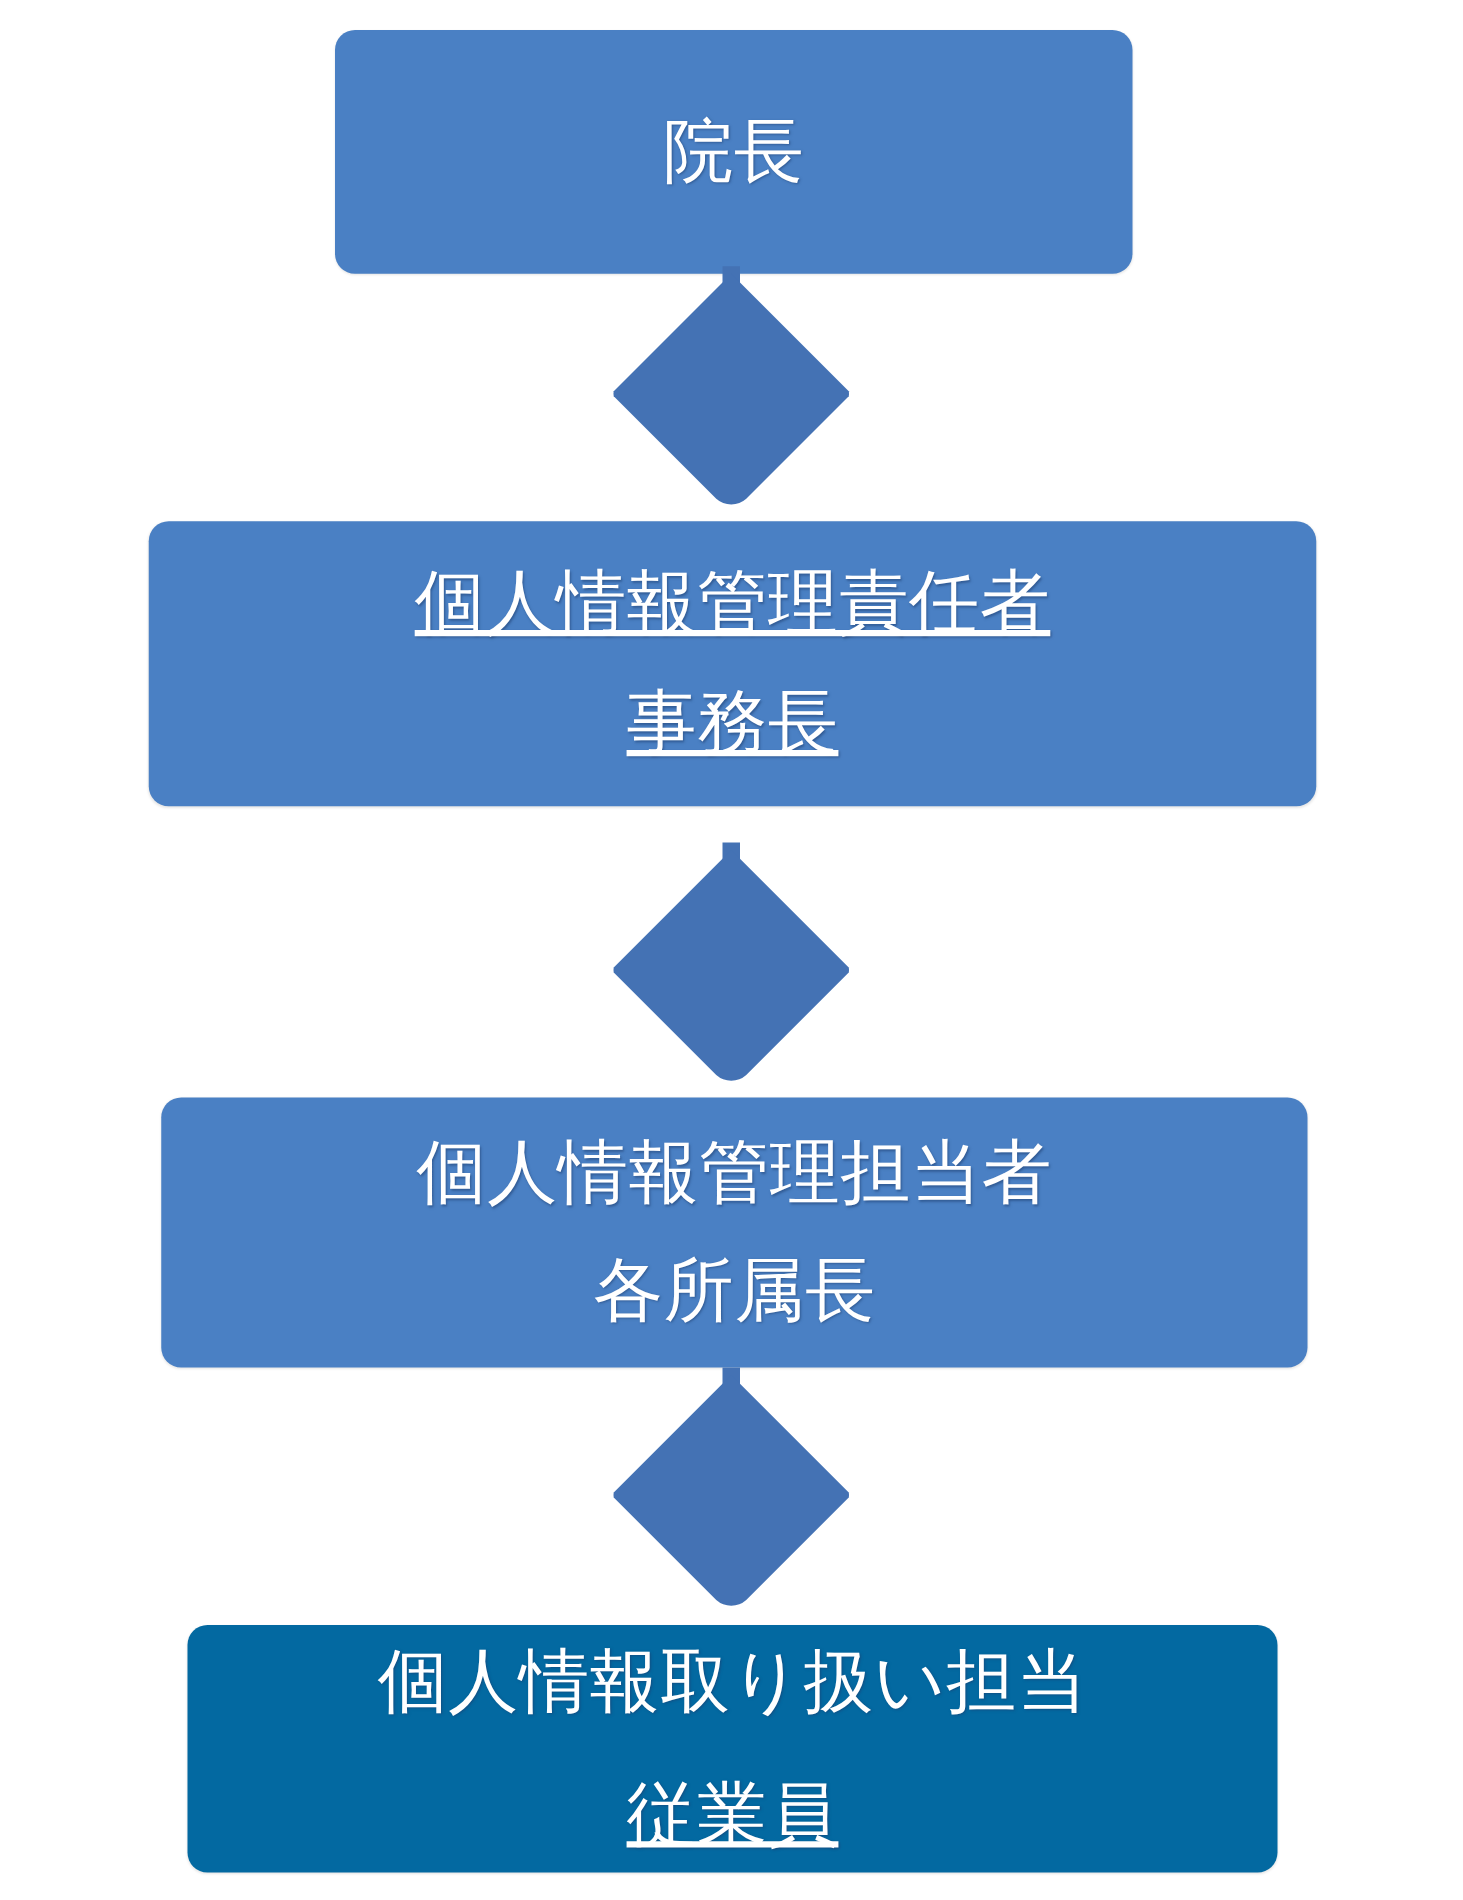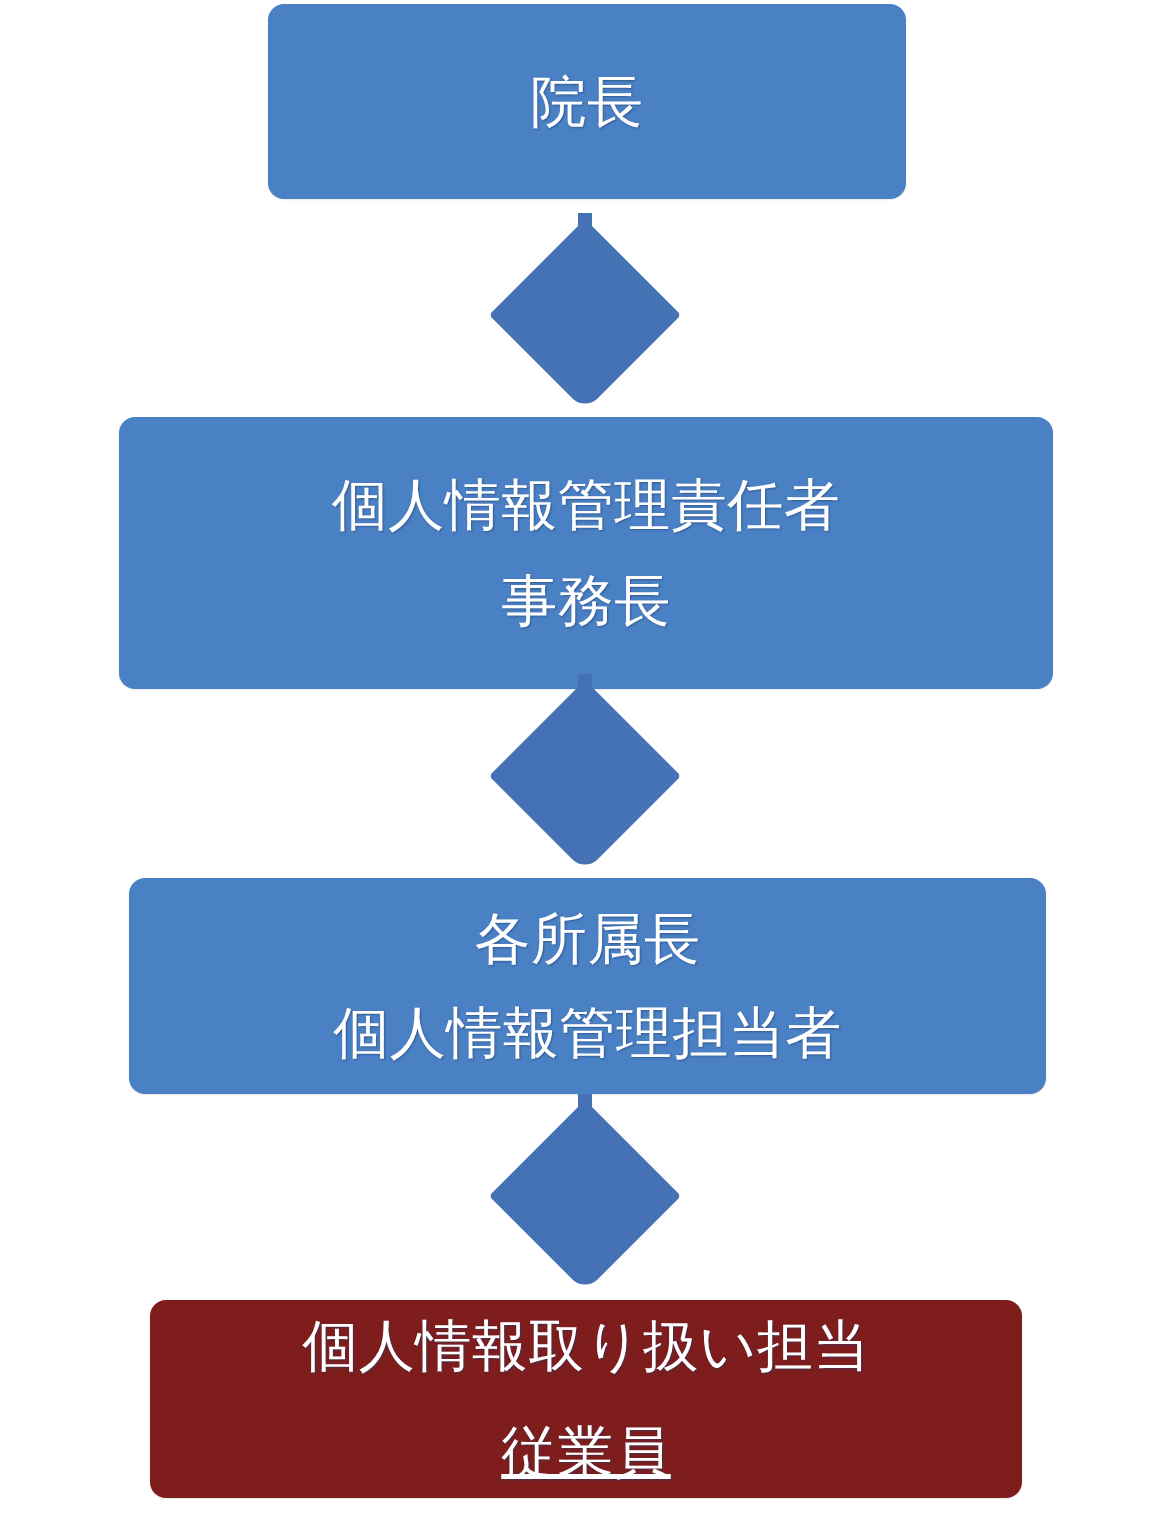--- a/index.html
+++ b/index.html
@@ -45,22 +45,22 @@
     color: #ffffff;
     text-shadow: 1px 1px 2px rgba(30, 60, 110, 0.55);
     white-space: nowrap;
   }
 
   .node-line + .node-line {
     margin-top: 38px;
   }
 
   
-  #node-1 { left: 268px;  top: 4px;   width: 638px; height: 195px; }
-  #node-2 { left: 119px;  top: 417px;  width: 934px; height: 272px; }
+  #node-1 { left: 268px;  top: 24px;   width: 638px; height: 195px; }
+  #node-2 { left: 119px;  top: 417px;  width: 934px; height: 228px; text-decoration: underline; }
   #node-3 { left: 129px;  top: 878px;  width: 917px; height: 216px; }
   #node-4 { left: 150px;  top: 1300px; width: 872px; height: 198px; }
 
   
   .connector {
     position: absolute;
     width: 200px;
     height: 200px;
     pointer-events: none;
   }
@@ -120,36 +120,36 @@
                A 10 10 0 0 1 194 104
                L 112 186
                A 18 18 0 0 1 88 186
                L 6 104
                A 10 10 0 0 1 6 100
                Z" fill="#4472B4"></path>
     </svg>
   </div>
 
   <div class="node" id="node-3" style="background: rgb(74, 128, 196);">
+    <span class="node-line" style="color: rgb(255, 255, 255);">個人情報管理担当者</span>
     <span class="node-line" style="color: rgb(255, 255, 255);">各所属長</span>
-    <span class="node-line" style="color: rgb(255, 255, 255);">個人情報管理担当者</span>
   </div>
 
   <div class="connector" id="connector-3">
     <svg viewBox="0 0 200 200" xmlns="http://www.w3.org/2000/svg" aria-hidden="true">
       <rect class="ctab" x="93" y="0" width="14" height="14" fill="#4472B4"></rect>
       <path class="cdiamond" d="M 100 6
                L 194 100
                A 10 10 0 0 1 194 104
                L 112 186
                A 18 18 0 0 1 88 186
                L 6 104
                A 10 10 0 0 1 6 100
                Z" fill="#4472B4"></path>
     </svg>
   </div>
 
-  <div class="node" id="node-4" style="background: #7f1d1d; gap: 12px;">
+  <div class="node" id="node-4" style="background: #0369a1; gap: 12px;">
     <span class="node-line" style="color: rgb(255, 255, 255);">個人情報取り扱い担当</span>
     <span class="node-line" style="color: rgb(255, 255, 255); text-decoration: underline;">従業員</span>
   </div>
 
 </div>
 
 </body></html>

